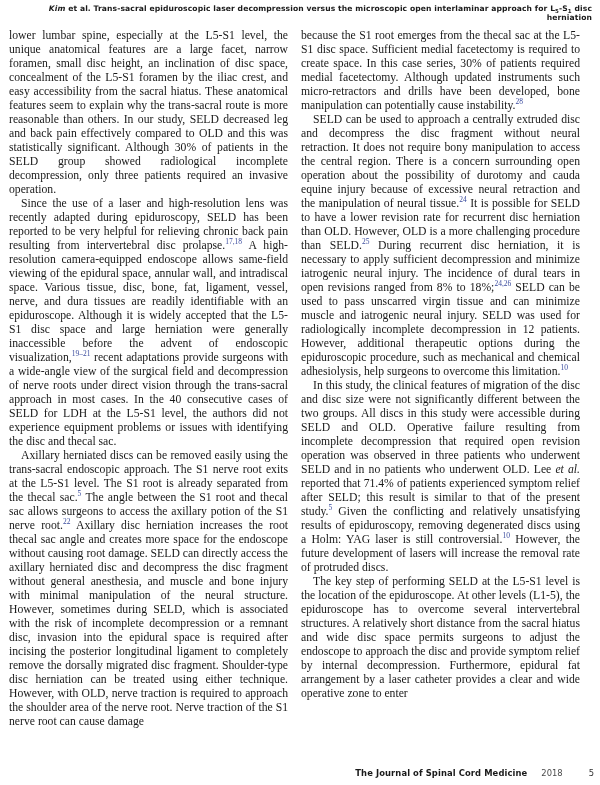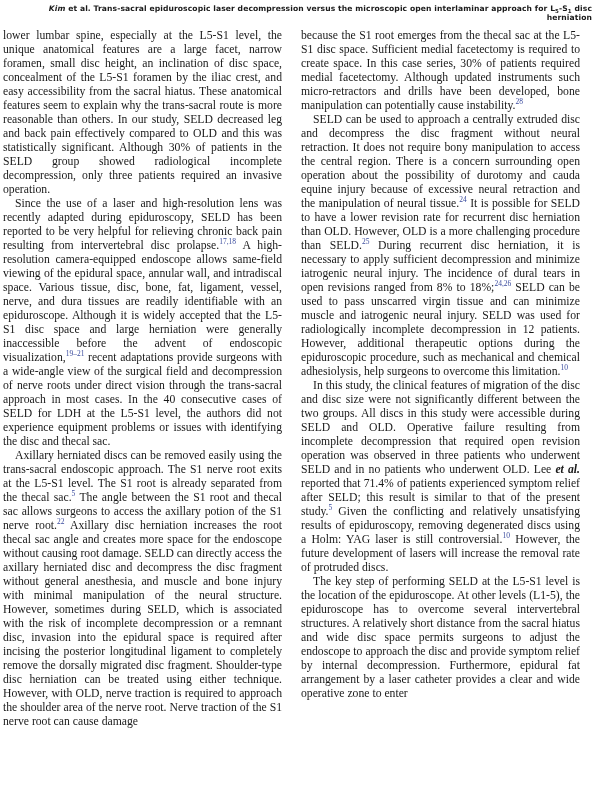--- a/index.html
+++ b/index.html
@@ -26,42 +26,42 @@
   .running-header em { font-style: italic; padding-left: 33px; }
   .running-header sub {
     font-size: 5.5px;
     vertical-align: baseline;
     position: relative;
     top: 1.5px;
   }
   .columns {
     position: absolute;
     top: 29px;
-    left: 3px;
+    left: 9px;
     right: 8px;
     display: flex;
-    gap: 19px;
+    gap: 13px;
   }
   .col {
     width: 279px;
     font-family: "Liberation Serif", serif;
     font-size: 11.7px;
     line-height: 14px;
     text-align: justify;
     color: #191919;
   }
   .col p { margin: 0; }
   .col p.indent { text-indent: 12px; }
   sup.ref {
     color: #3a4b9e;
     font-size: 7.5px;
     line-height: 0;
     vertical-align: super;
   }
-  .col em { font-style: italic; font-weight: bold; }
+  .col em { font-style: italic; }
   .page-footer {
     position: absolute;
     right: 6px;
     bottom: 7px;
     display: flex;
     align-items: baseline;
     font-family: "DejaVu Sans", sans-serif;
     font-size: 8.4px;
     color: #1a1a1a;
   }
@@ -85,14 +85,19 @@
       <p class="indent">Axillary herniated discs can be removed easily using the trans-sacral endoscopic approach. The S1 nerve root exits at the L5-S1 level. The S1 root is already separated from the thecal sac.<sup class="ref">5</sup> The angle between the S1 root and thecal sac allows surgeons to access the axillary potion of the S1 nerve root.<sup class="ref">22</sup> Axillary disc herniation increases the root thecal sac angle and creates more space for the endoscope without causing root damage. SELD can directly access the axillary herniated disc and decompress the disc fragment without general anesthesia, and muscle and bone injury with minimal manipulation of the neural structure. However, sometimes during SELD, which is associated with the risk of incomplete decompression or a remnant disc, invasion into the epidural space is required after incising the posterior longitudinal ligament to completely remove the dorsally migrated disc fragment. Shoulder-type disc herniation can be treated using either technique. However, with OLD, nerve traction is required to approach the shoulder area of the nerve root. Nerve traction of the S1 nerve root can cause damage</p>
     </div>
     <div class="col">
       <p>because the S1 root emerges from the thecal sac at the L5-S1 disc space. Sufficient medial facetectomy is required to create space. In this case series, 30% of patients required medial facetectomy. Although updated instruments such micro-retractors and drills have been developed, bone manipulation can potentially cause instability.<sup class="ref">28</sup></p>
       <p class="indent">SELD can be used to approach a centrally extruded disc and decompress the disc fragment without neural retraction. It does not require bony manipulation to access the central region. There is a concern surrounding open operation about the possibility of durotomy and cauda equine injury because of excessive neural retraction and the manipulation of neural tissue.<sup class="ref">24</sup> It is possible for SELD to have a lower revision rate for recurrent disc herniation than OLD. However, OLD is a more challenging procedure than SELD.<sup class="ref">25</sup> During recurrent disc herniation, it is necessary to apply sufficient decompression and minimize iatrogenic neural injury. The incidence of dural tears in open revisions ranged from 8% to 18%;<sup class="ref">24,26</sup> SELD can be used to pass unscarred virgin tissue and can minimize muscle and iatrogenic neural injury. SELD was used for radiologically incomplete decompression in 12 patients. However, additional therapeutic options during the epiduroscopic procedure, such as mechanical and chemical adhesiolysis, help surgeons to overcome this limitation.<sup class="ref">10</sup></p>
       <p class="indent">In this study, the clinical features of migration of the disc and disc size were not significantly different between the two groups. All discs in this study were accessible during SELD and OLD. Operative failure resulting from incomplete decompression that required open revision operation was observed in three patients who underwent SELD and in no patients who underwent OLD. Lee <em>et al.</em> reported that 71.4% of patients experienced symptom relief after SELD; this result is similar to that of the present study.<sup class="ref">5</sup> Given the conflicting and relatively unsatisfying results of epiduroscopy, removing degenerated discs using a Holm: YAG laser is still controversial.<sup class="ref">10</sup> However, the future development of lasers will increase the removal rate of protruded discs.</p>
       <p class="indent">The key step of performing SELD at the L5-S1 level is the location of the epiduroscope. At other levels (L1-5), the epiduroscope has to overcome several intervertebral structures. A relatively short distance from the sacral hiatus and wide disc space permits surgeons to adjust the endoscope to approach the disc and provide symptom relief by internal decompression. Furthermore, epidural fat arrangement by a laser catheter provides a clear and wide operative zone to enter</p>
     </div>
   </div>
 
+  <div class="page-footer">
+    <span class="journal-name">The Journal of Spinal Cord Medicine</span>
+    <span class="footer-year">2018</span>
+    <span class="footer-page">5</span>
+  </div>
 
 </div>
 
 </body></html>

